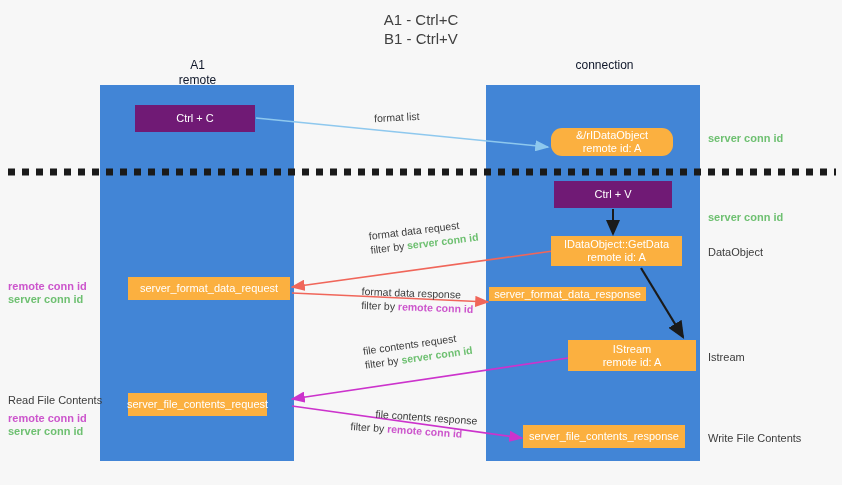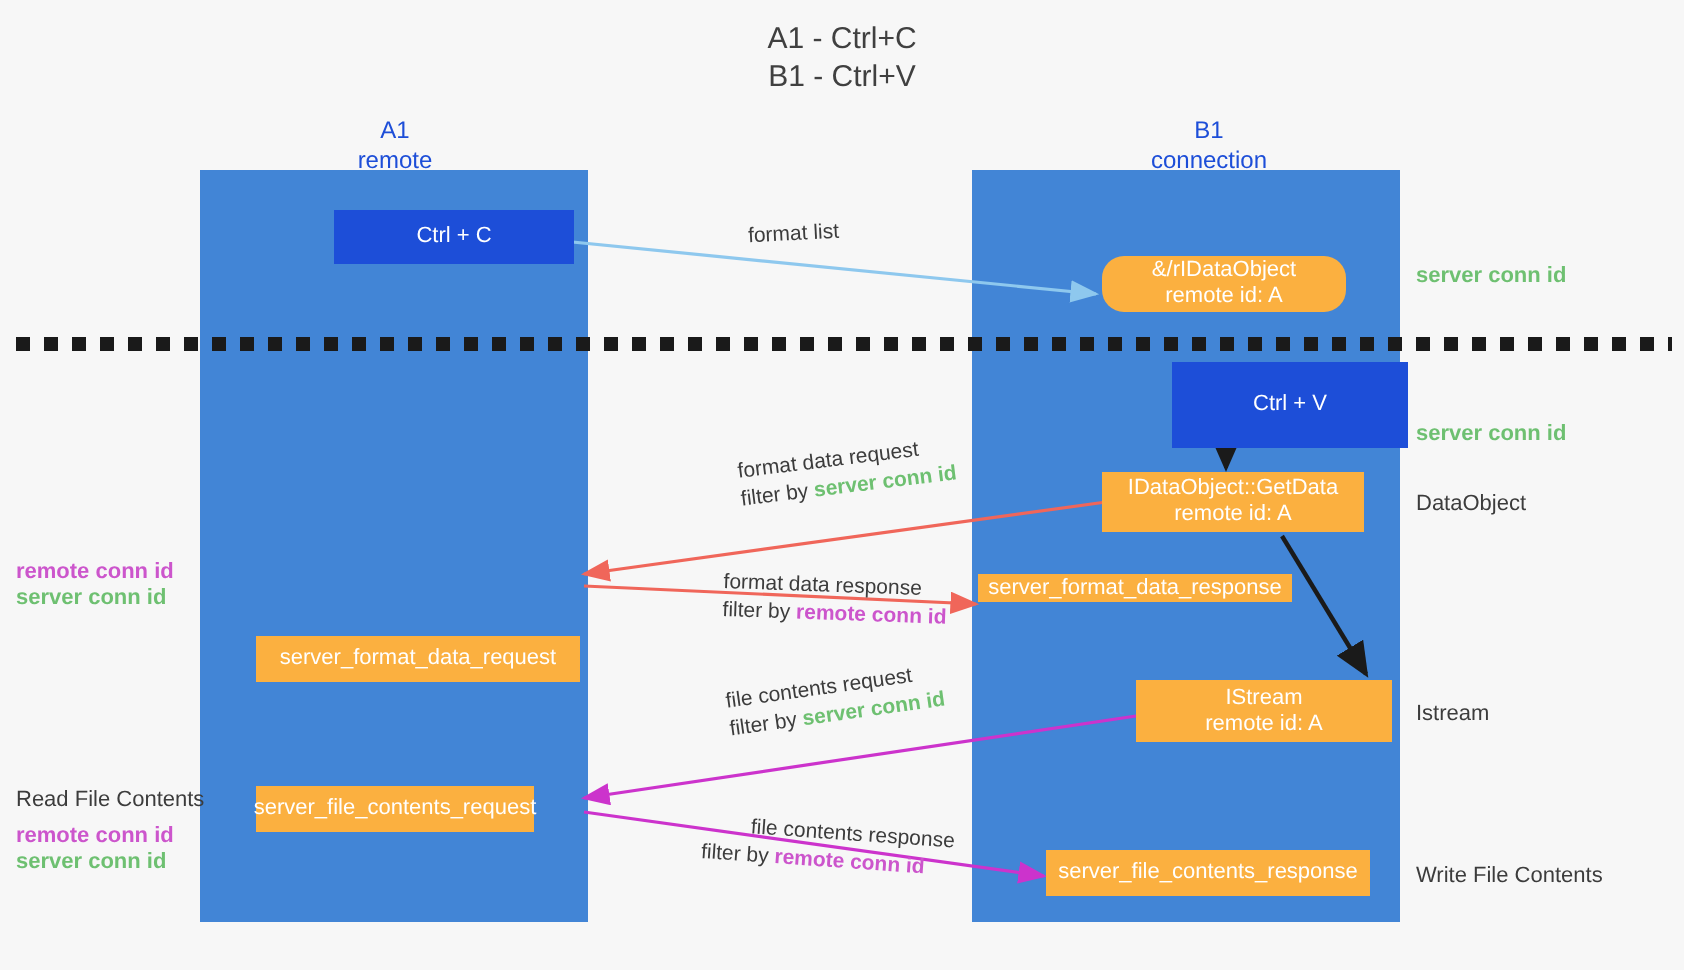--- a/index.html
+++ b/index.html
@@ -13,39 +13,39 @@
   #stage{position:relative;width:842px;height:485px;}
 
   
   .title{
     position:absolute;left:0;top:10px;width:842px;
     text-align:center;font-size:15px;line-height:19px;color:#404040;
   }
 
   
   .col-head{
-    position:absolute;text-align:center;font-size:12px;line-height:15px;color:#1d4ed8;
+    position:absolute;text-align:center;font-size:12px;line-height:15px;color:#0f172a;
   }
 
   
   .panel{
     position:absolute;background:#4285d6;
   }
 
   
   .box{
     position:absolute;
     display:flex;align-items:center;justify-content:center;
     text-align:center;
     font-size:11px;line-height:13px;
     color:#ffffff;
     box-sizing:border-box;
     padding:2px 4px;
   }
-  .box.green{background:#1d4ed8;margin-left:32px;}
+  .box.green{background:#701a75;}
   .box.orange{background:#fbb040;}
   .box .two-line{white-space:pre-line;}
 
   
   .cap{position:absolute;font-size:11px;line-height:14px;}
   .cap.green{color:#6ec071;font-weight:bold;}
   .cap.magenta{color:#cc55cc;font-weight:bold;}
   .cap.dark{color:#3c3c3c;}
 
   
@@ -67,21 +67,20 @@
   <div class="title">
     <div>A1 - Ctrl+C</div>
     <div>B1 - Ctrl+V</div>
   </div>
 
   <div class="col-head" style="left:120px;top:58px;width:155px;">
     <div>A1</div>
     <div>remote</div>
   </div>
   <div class="col-head" style="left:527px;top:58px;width:155px;">
-    <div>B1</div>
     <div>connection</div>
   </div>
 
   <div class="panel" style="left:100px;top:85px;width:194px;height:376px;"></div>
   <div class="panel" style="left:486px;top:85px;width:214px;height:376px;"></div>
 
   <svg class="overlay">
     <defs>
       <marker id="ah-blue" markerWidth="9" markerHeight="7" refX="8" refY="3.5" orient="auto">
         <path d="M0,0 L9,3.5 L0,7 z" fill="#8ec8ee"></path>
@@ -116,30 +115,30 @@
 
   <div class="box green" style="left:135px;top:105px;width:120px;height:27px;">
     <span>Ctrl + C</span>
   </div>
 
   <div class="box orange" style="left:551px;top:128px;width:122px;height:28px;border-radius:11px;">
     <span class="two-line">&amp;/rIDataObject
 remote id: A</span>
   </div>
 
-  <div class="box green" style="left:554px;top:181px;width:118px;height:43px;">
+  <div class="box green" style="left:554px;top:181px;width:118px;height:27px;">
     <span>Ctrl + V</span>
   </div>
 
   <div class="box orange" style="left:551px;top:236px;width:131px;height:30px;">
     <span class="two-line">IDataObject::GetData
 remote id: A</span>
   </div>
 
-  <div class="box orange" style="left:128px;top:277px;width:162px;height:23px;margin-top:41px;">
+  <div class="box orange" style="left:128px;top:277px;width:162px;height:23px;">
     <span>server_format_data_request</span>
   </div>
 
   <div class="box orange" style="left:489px;top:287px;width:157px;height:14px;">
     <span>server_format_data_response</span>
   </div>
 
   <div class="box orange" style="left:568px;top:340px;width:128px;height:31px;">
     <span class="two-line">IStream
 remote id: A</span>

